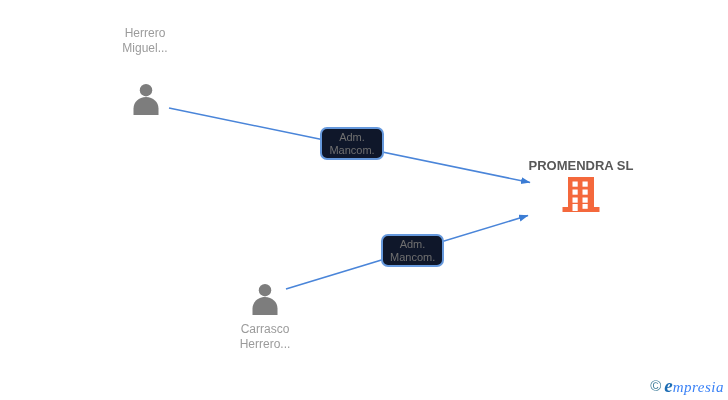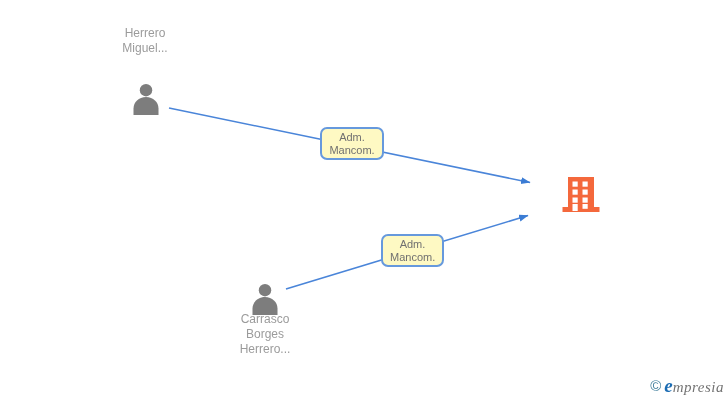--- a/index.html
+++ b/index.html
@@ -25,21 +25,21 @@
     font-size:13px;line-height:16px;
     font-weight:bold;
     color:#585858;
     text-align:center;
   }
   .icon-wrap{position:absolute;}
 
   .edge-label{
     position:absolute;
     box-sizing:border-box;
-    background:#fef9c3;
+    background:#0f172a;
     border:2px solid #6699dd;
     border-radius:7px;
     padding:2px 7px 3px 7px;
     font-size:11px;line-height:13px;
     color:#707070;
     text-align:center;
     cursor:pointer;
   }
 
   .logo{
@@ -57,21 +57,21 @@
     margin-right:3px;
   }
   .logo .e{
     font-style:italic;font-weight:bold;
     font-size:19px;
     color:#1b6cb3;
   }
   .logo .rest{
     font-style:italic;
     font-size:15px;
-    color:#737373;
+    color:#3b82f6;
     letter-spacing:0.5px;
   }
 </style>
 </head>
 <body>
 
 <div class="canvas">
 
   <svg class="edges-svg">
     <defs>
@@ -96,28 +96,28 @@
     </span>
   </div>
 
   <div class="node" style="left:185px;top:284px;width:160px;height:90px;">
     <span class="icon-wrap" style="left:66px;top:0px;">
       <svg width="28" height="31" viewBox="0 0 28 31">
         <circle cx="14" cy="6.2" r="6.2" fill="#7d7d7d"></circle>
         <path d="M14,13 C6.8,13 1.5,18.2 1.5,24.5 L1.5,31 L26.5,31 L26.5,24.5 C26.5,18.2 21.2,13 14,13 Z" fill="#7d7d7d"></path>
       </svg>
     </span>
-    <div class="person-name" style="position:absolute;left:0;top:28px;">
+    <div class="person-name" style="position:absolute;left:0;top:38px;">
       <div>Carrasco</div>
-      <div>Borges</div>
       <div>Herrero...</div>
     </div>
   </div>
 
   <div class="node" style="left:496px;top:158px;width:170px;height:60px;">
+    <div class="company-name">PROMENDRA SL</div>
     <span class="icon-wrap" style="left:66px;top:19px;">
       <svg width="38" height="36" viewBox="0 0 38 36">
         <rect x="6" y="0" width="26" height="34" fill="#f4683c"></rect>
         <rect x="0.5" y="30" width="37" height="5" fill="#f4683c"></rect>
         <rect x="10.5" y="4.5" width="5.2" height="5.2" fill="#ffffff"></rect>
         <rect x="20.5" y="4.5" width="5.2" height="5.2" fill="#ffffff"></rect>
         <rect x="10.5" y="12.5" width="5.2" height="5.2" fill="#ffffff"></rect>
         <rect x="20.5" y="12.5" width="5.2" height="5.2" fill="#ffffff"></rect>
         <rect x="10.5" y="20.5" width="5.2" height="5.2" fill="#ffffff"></rect>
         <rect x="20.5" y="20.5" width="5.2" height="5.2" fill="#ffffff"></rect>

